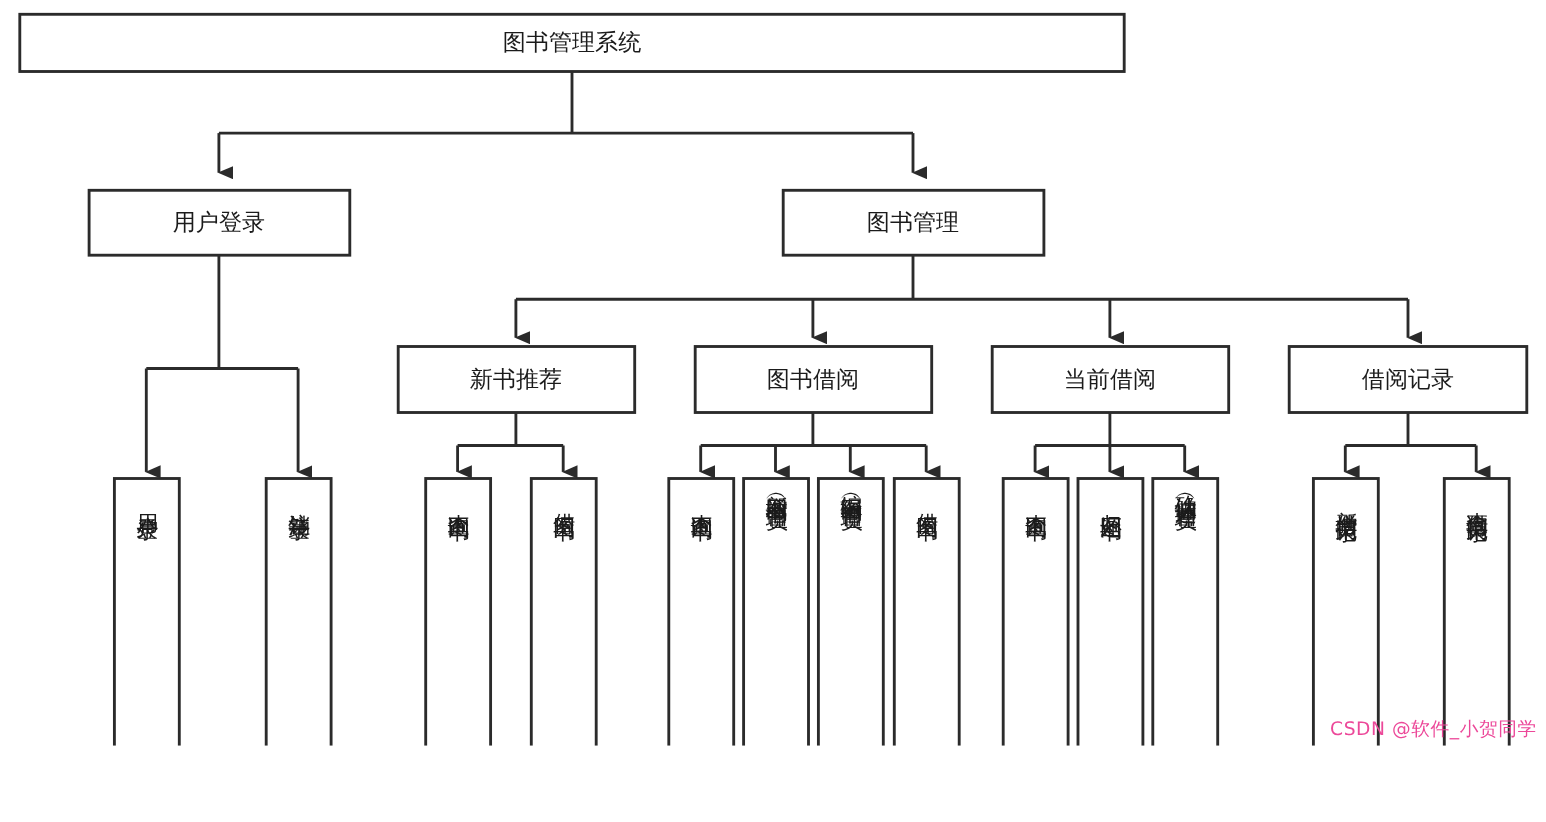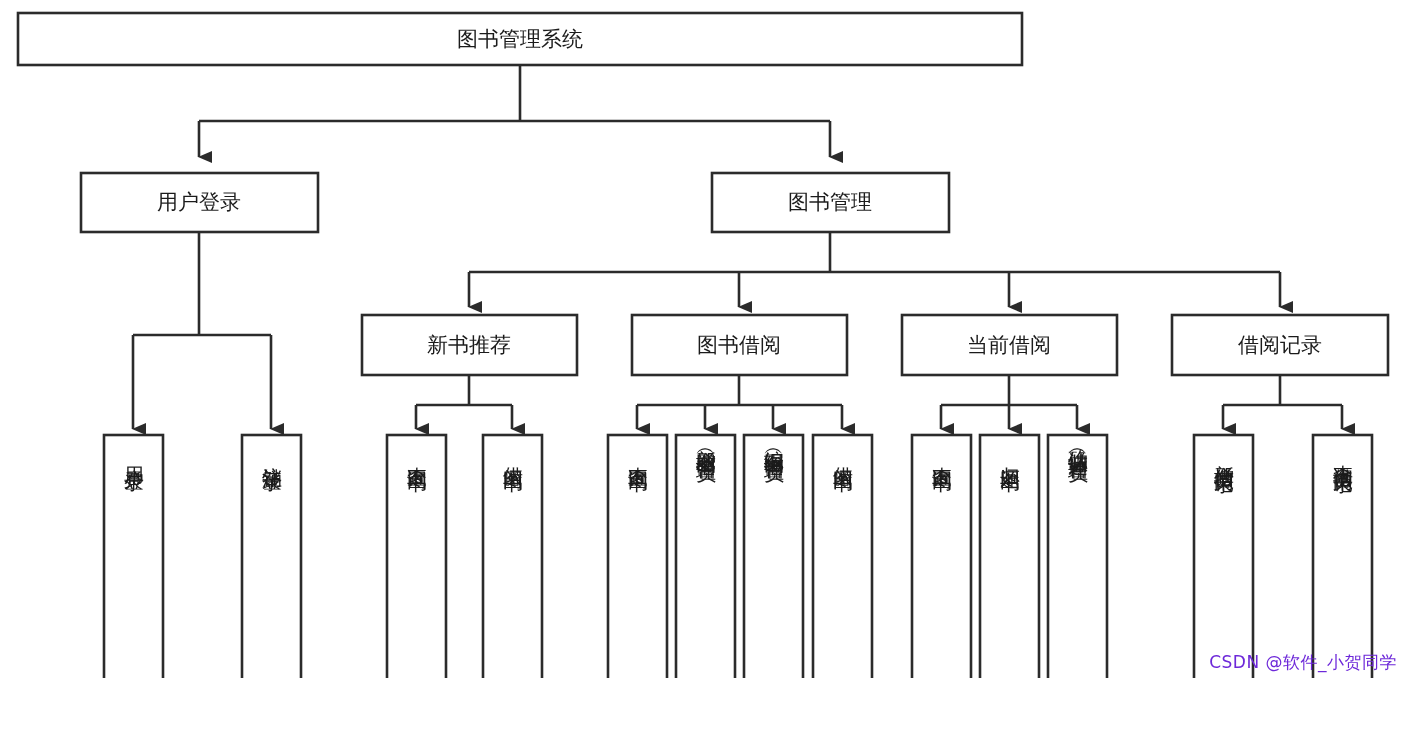--- a/index.html
+++ b/index.html
@@ -54,21 +54,21 @@
   .arrow-head {
     fill: #2b2b2b;
     stroke: none;
   }
   .watermark {
     position: absolute;
     right: 8px;
     bottom: 4px;
     font-family: "DejaVu Sans", "Liberation Sans", sans-serif;
     font-size: 17px;
-    color: #6d28d9;
+    color: #ec4899;
     letter-spacing: 0.5px;
     user-select: none;
     pointer-events: none;
     white-space: nowrap;
     text-align: center;
   }
 </style>
 </head>
 <body>
 

